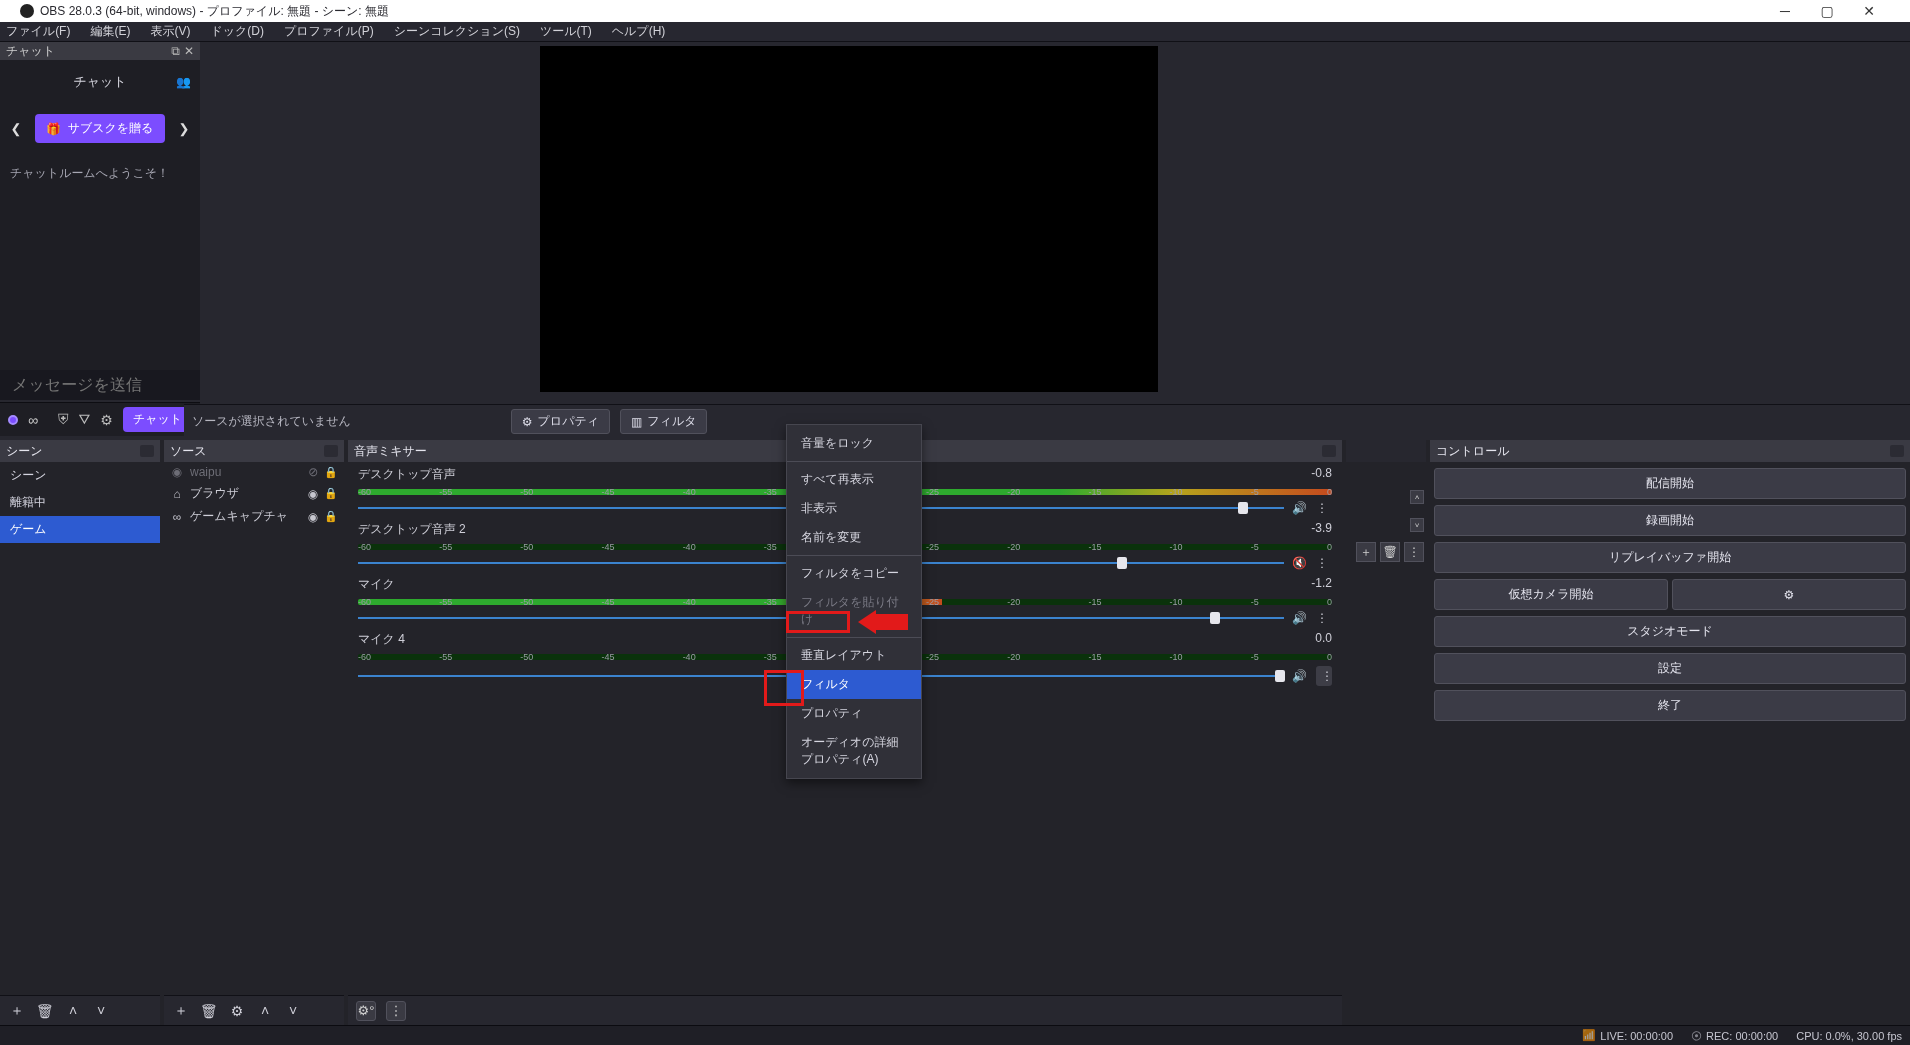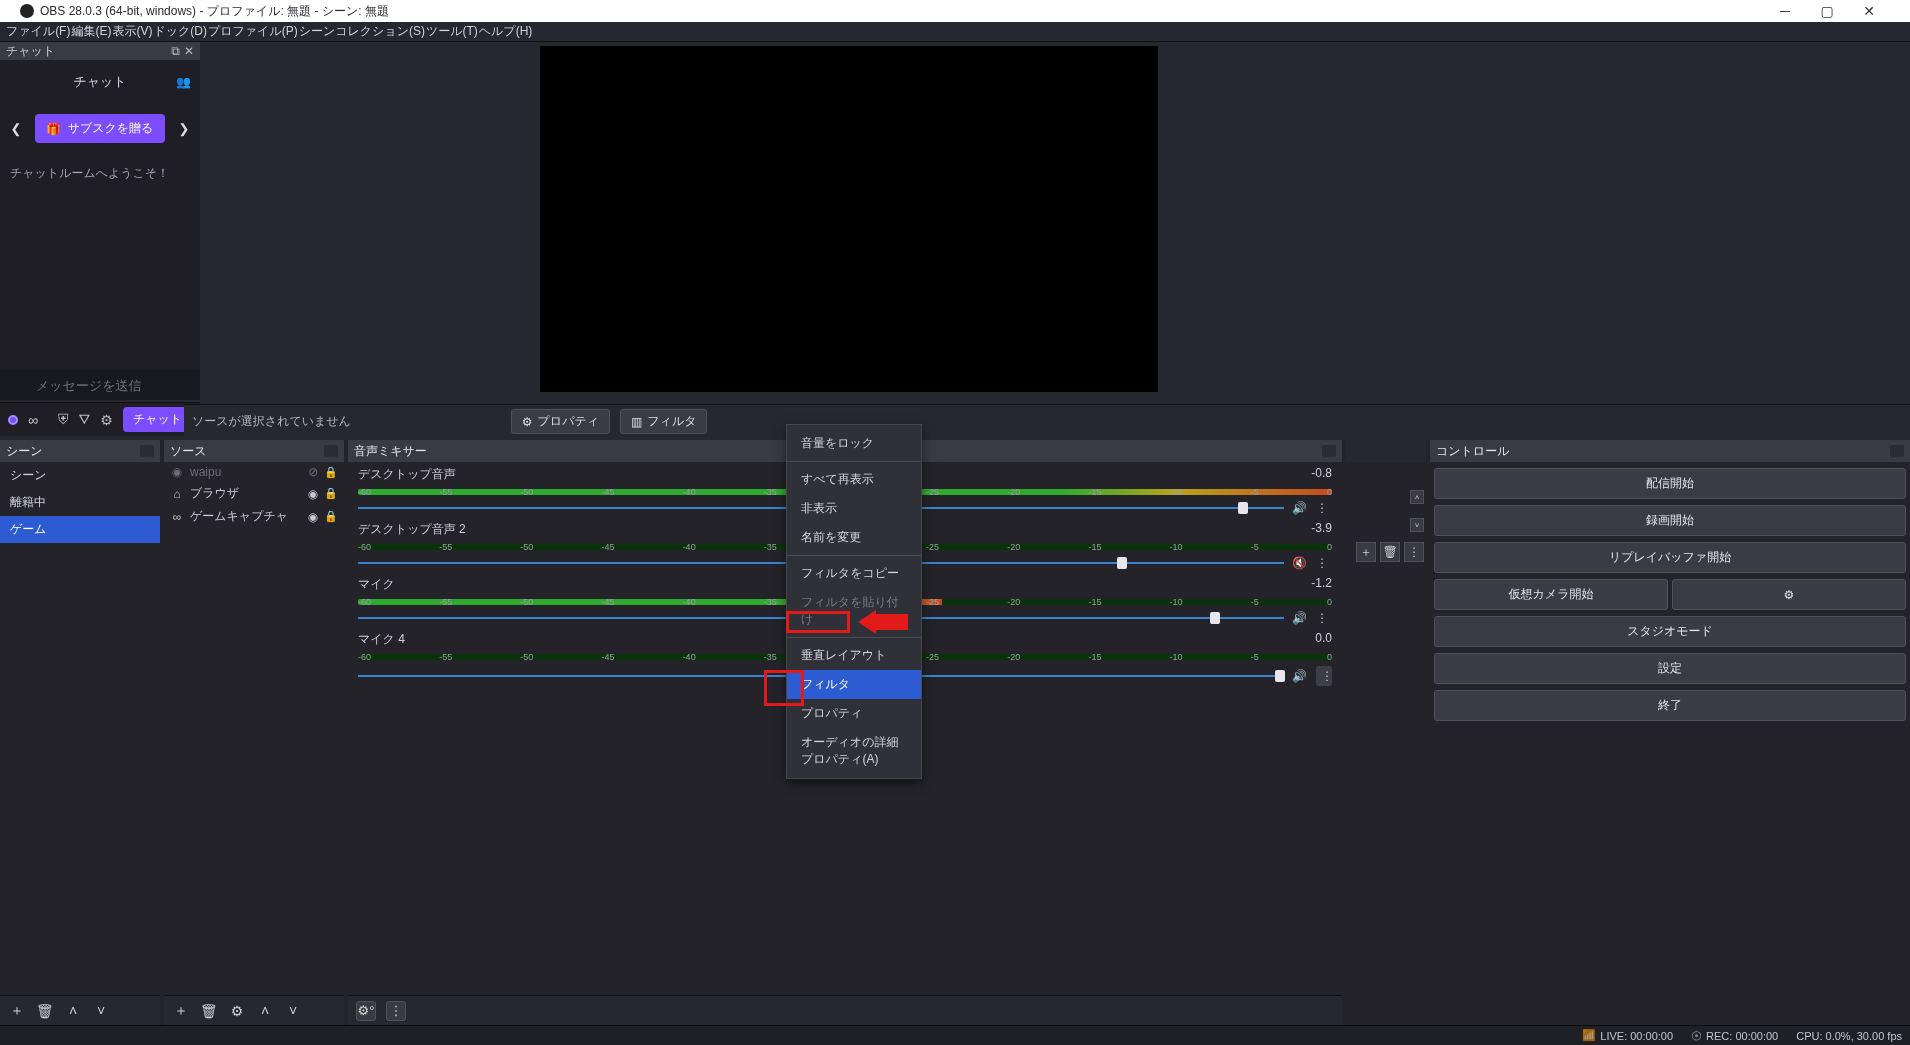--- a/index.html
+++ b/index.html
@@ -30,21 +30,21 @@
 .menubar {
   height: 20px;
   background: #272730;
   display: flex;
   align-items: center;
   padding: 0 6px;
   font-size: 12px;
   color: #d2d2d8;
   border-bottom: 1px solid #101016;
 }
-.menubar span { margin-right: 1px; cursor: pointer; text-align: right; }
+.menubar span { margin-right: 20px; cursor: pointer; text-align: right; }
 
 .chat-dock {
   position: absolute;
   top: 42px; left: 0; width: 200px;
   background: #1f1f24;
 }
 .chat-dock-header {
   height: 18px; display: flex; align-items: center;
   background: #3a3a42; padding: 0 6px; font-size: 12px;
 }
@@ -68,21 +68,21 @@
   background:#7c4dff; color:#fff; padding:6px 12px; border-radius:4px; font-size:12px;
   display:flex; align-items:center; gap:6px; cursor:pointer;
 }
 .chat-welcome{ color:#a7a7b3; font-size:12px; padding:4px;}
 
 .chat-send {
   position:absolute; left:0; top:370px; width:200px; height:30px;
   background:#18181f; display:flex; align-items:center; padding:0 6px; gap:6px;
 }
 .chat-send .cam{ width:16px; height:16px; background:#d61a36; border-radius:3px;}
-.chat-send input{ flex:1; background:transparent; border:none; color:#7dd3fc; font-size:13px; outline:none;margin-left:24px;}
+.chat-send input{ flex:1; background:transparent; border:none; color:#7dd3fc; font-size:16px; outline:none;}
 .chat-send .tool{ width:16px; color:#bbb; cursor:pointer;}
 
 .chat-toolbar2 {
   position:absolute; left:0; top:402px; width:200px; height:34px;
   background:#1e1e24; display:flex; align-items:center; padding:0 8px; gap:10px;
   border-top:1px solid #0d0d12;
 }
 .chat-toolbar2 .dot{ width:10px; height:10px; border-radius:50%; background:#7c4dff; border:2px solid #a48bff;}
 .chat-toolbar2 .inf{ color:#ccc; font-size:14px;}
 .chat-toolbar2 .ticon{ color:#bbb; cursor:pointer; font-size:14px;}

